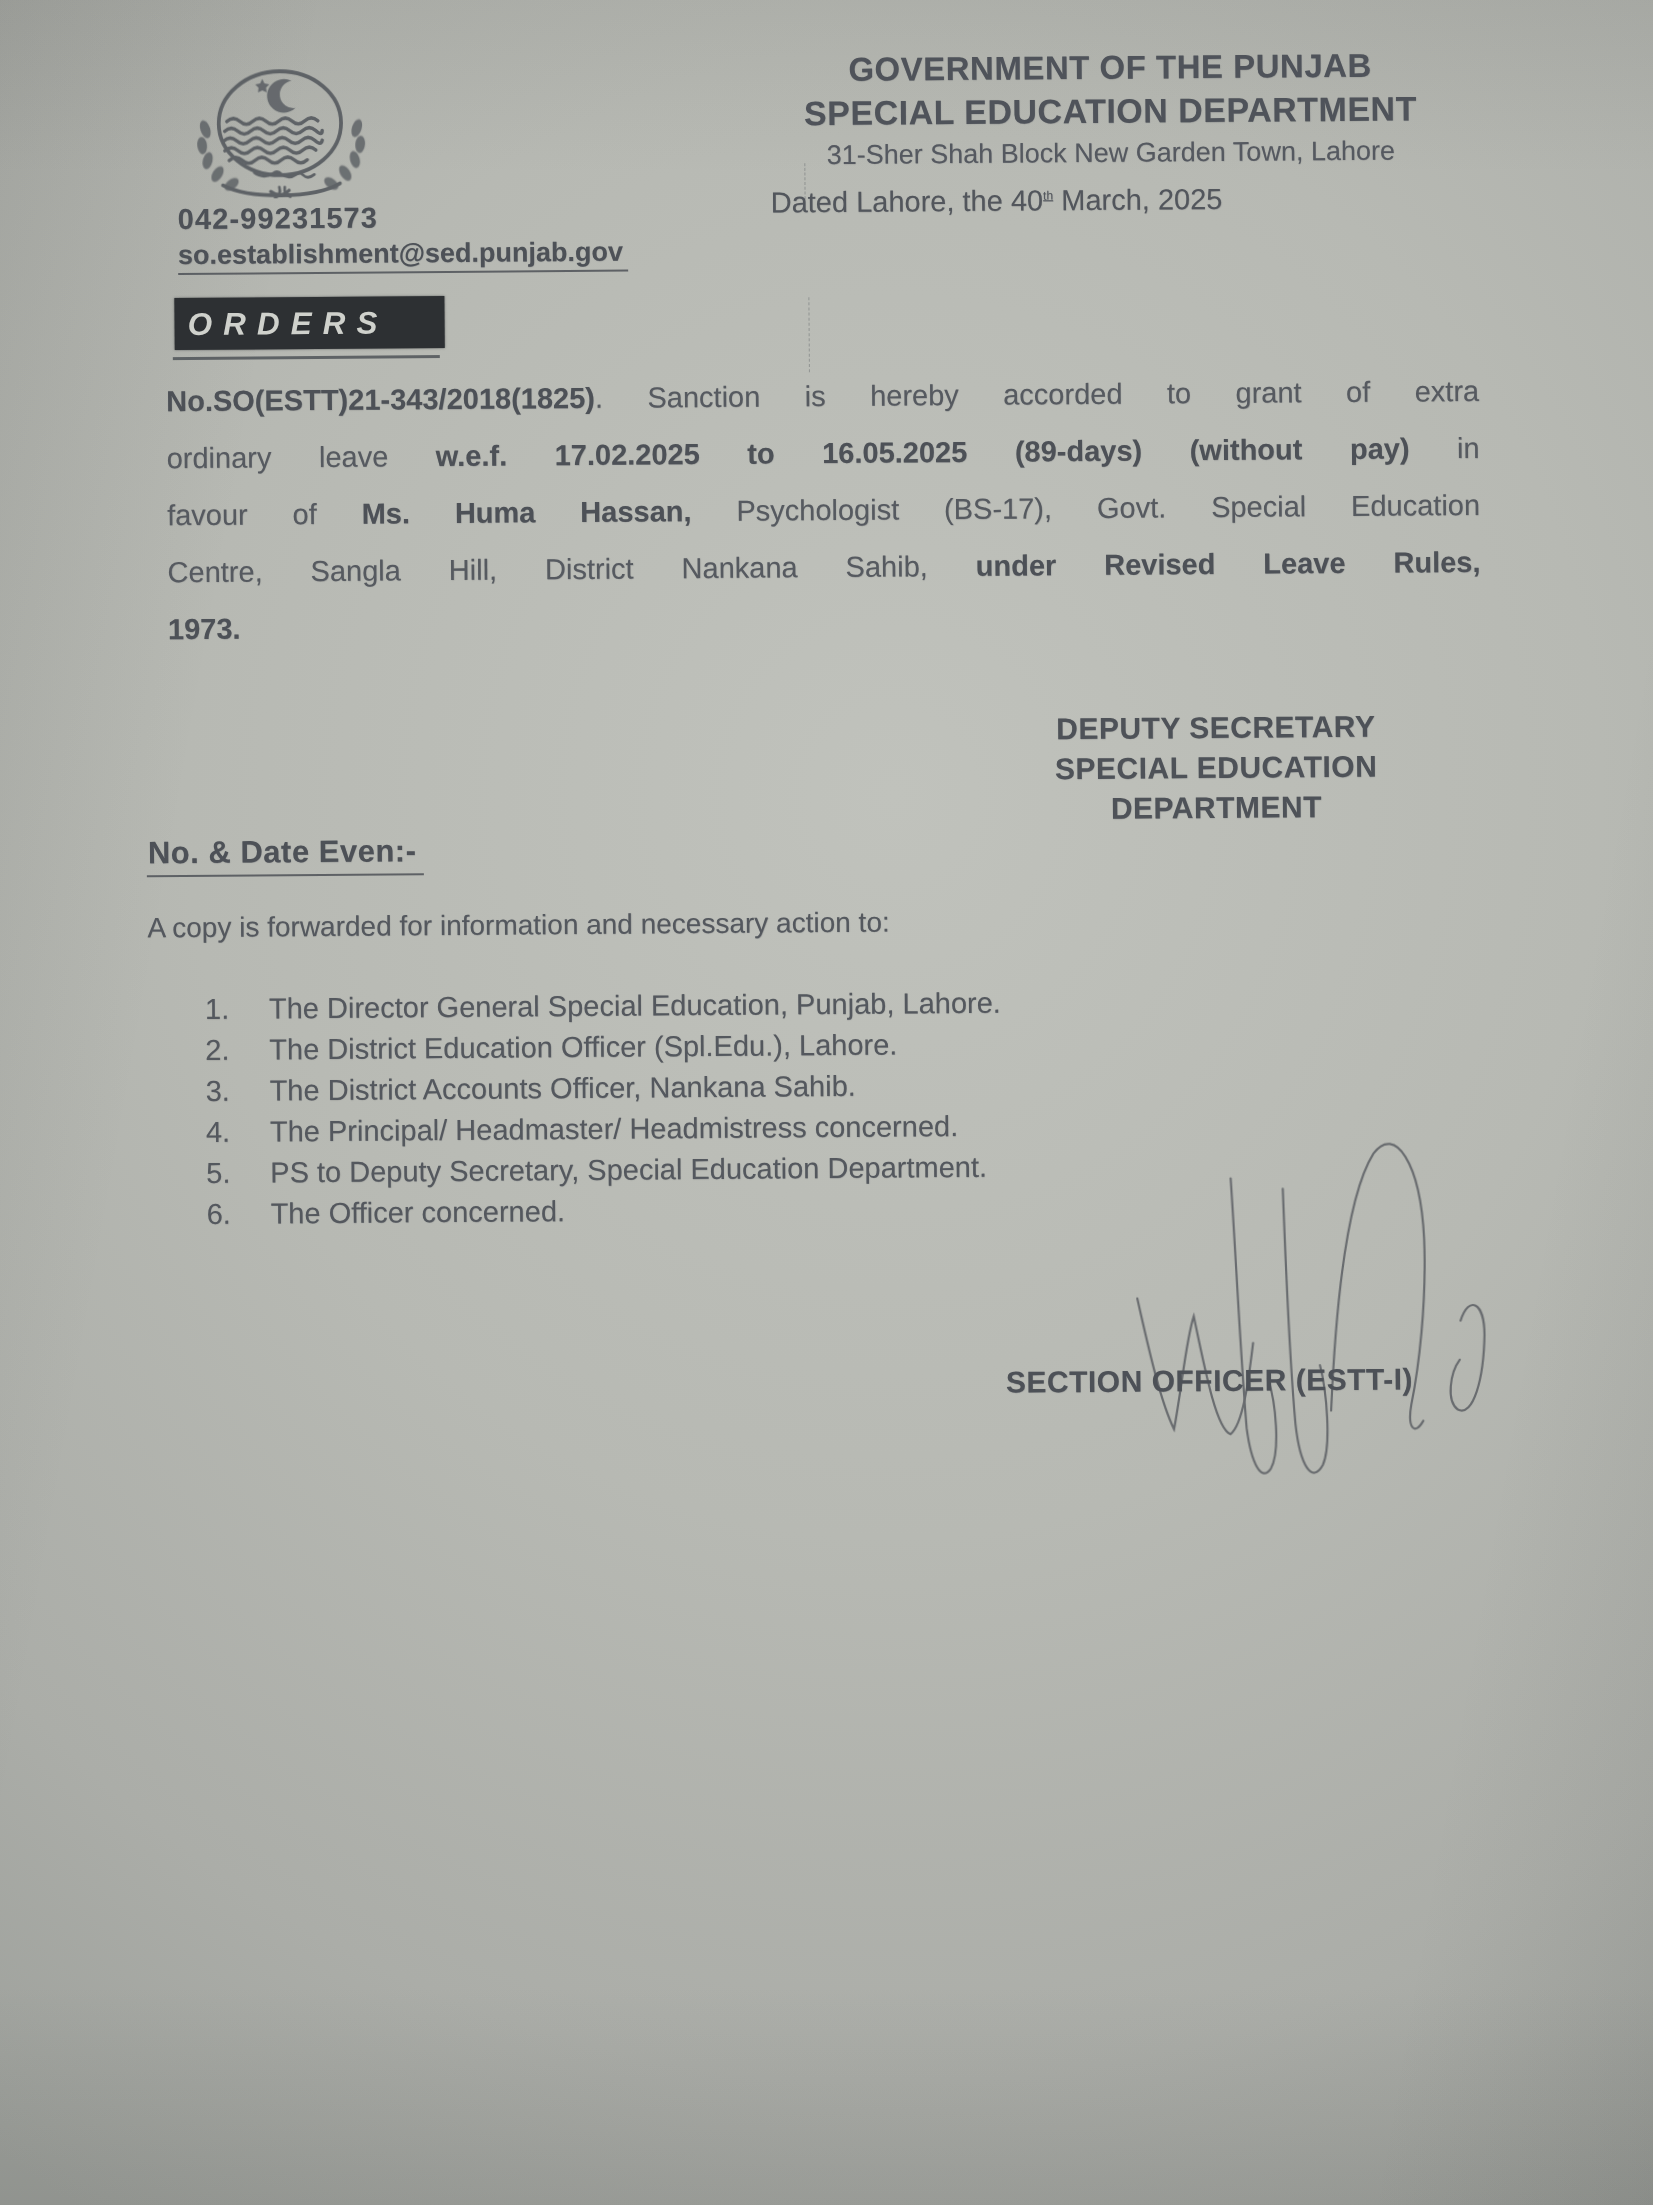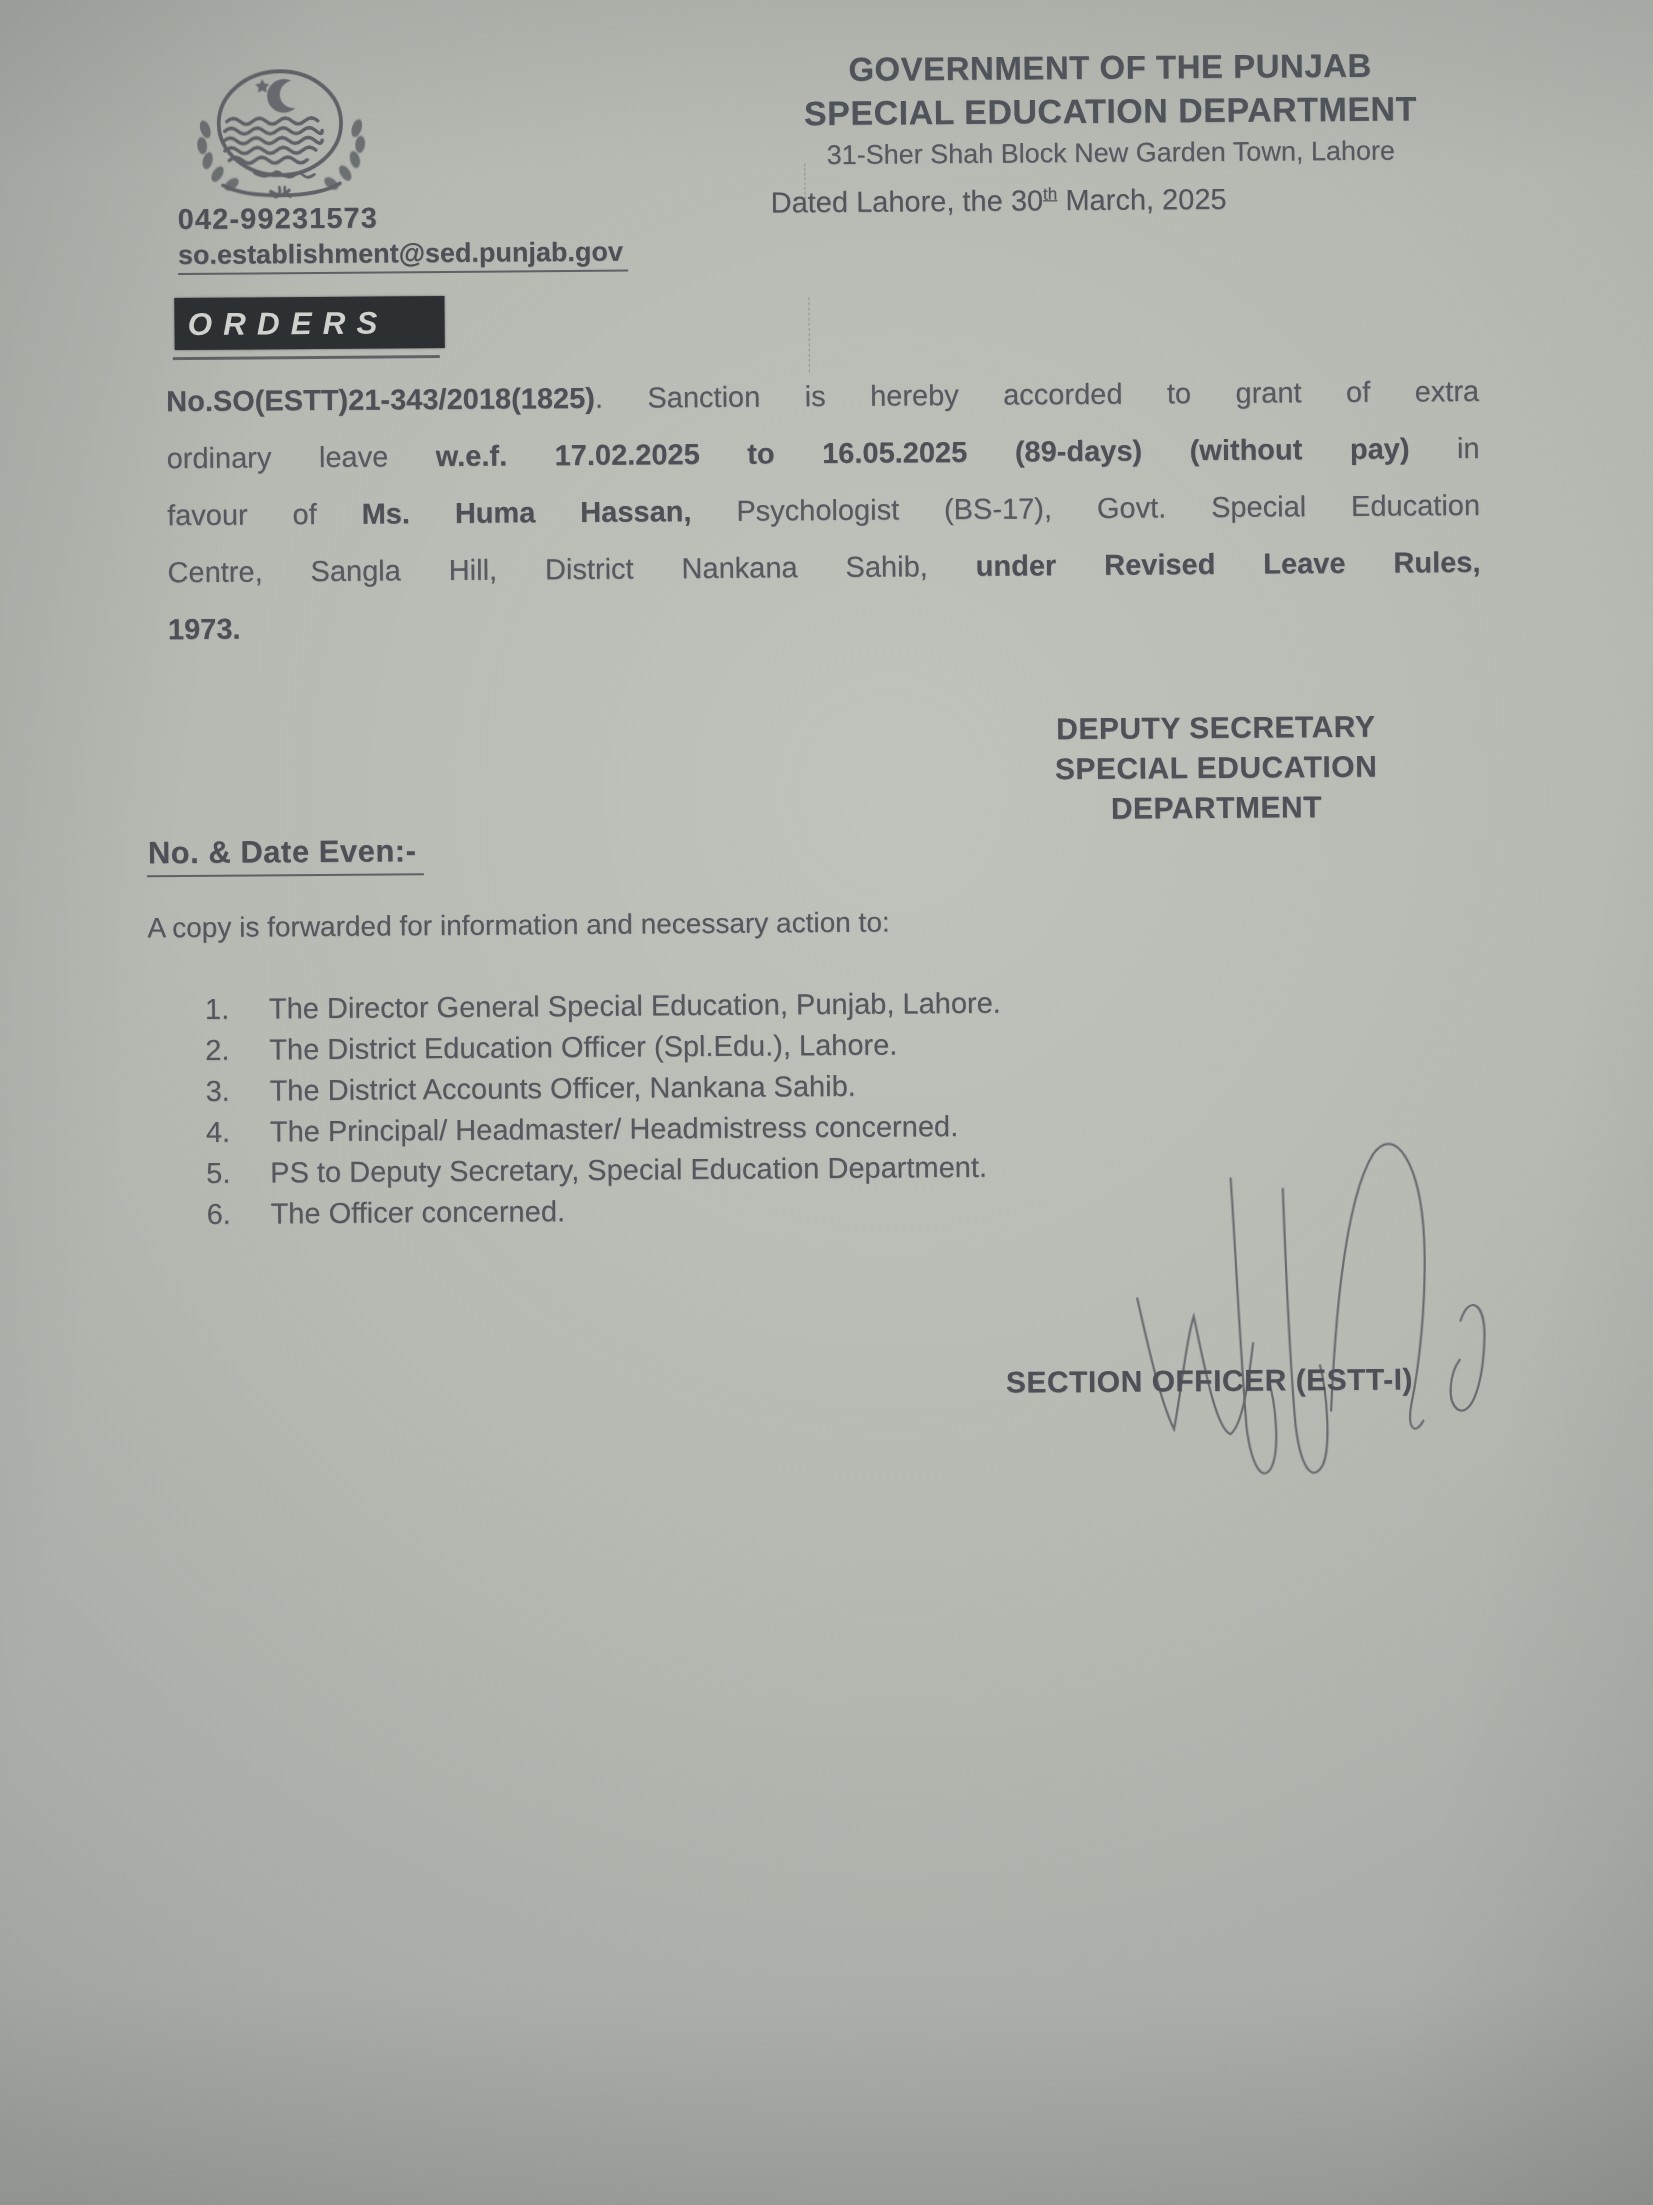--- a/index.html
+++ b/index.html
@@ -29,21 +29,21 @@
     background:#2d3033; color:#cfd1cc; font-size:31.5px; font-weight:bold; font-style:italic;
     letter-spacing:11px; padding-left:13px; box-shadow:0 0 2.2px rgba(40,43,45,.7);
   }
   .orders-underline{left:173px; top:357px; width:267px; height:2.7px; background:rgba(73,77,82,.8); filter:blur(0.3px);}
 
   .hdr{left:760px; top:56px; width:705px; text-align:center;}
   .hdr .h1{font-size:33px; font-weight:bold; color:#4f535a; letter-spacing:0.5px;}
   .hdr .h2{font-size:34px; font-weight:bold; color:#4f535a; margin-top:5.4px; letter-spacing:0.5px;}
   .hdr .h3{font-size:27px; margin-top:6.5px; color:#555960;}
   .dated{left:772px; top:191px; font-size:29px; color:#52565c;}
-  .dated sup{font-size:17px; vertical-align:super;text-decoration:underline;}
+  .dated sup{font-size:12px; vertical-align:super;text-decoration:underline;}
 
   .para{left:166px; top:373px; width:1313px; font-size:29px; color:#565a60;}
   .pline{height:57px; line-height:57px; text-align:justify; white-space:normal;}
   .pline.jl{text-align-last:justify;}
 
   .deputy{left:966px; top:716px; width:494px; text-align:center; font-size:30px; font-weight:bold; color:#4e5258; line-height:40px; letter-spacing:0.5px;}
 
   .nodate{left:143px; top:835px; font-size:31px; border-bottom:2.7px solid rgba(77,81,87,.85); padding:0 7.6px 4.3px 1.1px; letter-spacing:0.5px;}
   .copy{left:143px; top:912px; font-size:28px; color:#54585e;}
 
@@ -98,21 +98,21 @@
     <div class="abs phone b soft">042-99231573</div>
     <div class="abs email b soft">so.establishment@sed.punjab.gov</div>
 
     <div class="abs hdr">
       <div class="h1 soft">GOVERNMENT OF THE PUNJAB</div>
       <div class="h2 soft">SPECIAL EDUCATION DEPARTMENT</div>
       <div class="h3 soft">31-Sher Shah Block New Garden Town, Lahore</div>
     </div>
 
     <div class="abs dated soft">
-      <span>Dated Lahore, the </span><span>30</span><sup>th</sup><span> March, 2025</span>
+      <span>Dated Lahore, the </span><span>40</span><sup>th</sup><span> March, 2025</span>
     </div>
 
     <div class="abs orders">ORDERS</div>
     <div class="abs orders-underline"></div>
 
     <div class="abs para soft">
         <div class="pline jl"><span class="b">No.SO(ESTT)21-343/2018(1825)</span><span>. Sanction is hereby accorded to grant of extra</span></div>
         <div class="pline jl"><span>ordinary leave </span><span class="b">w.e.f. 17.02.2025 to 16.05.2025 (89-days) (without pay)</span><span> in</span></div>
         <div class="pline jl"><span>favour of </span><span class="b">Ms. Huma Hassan,</span><span> Psychologist (BS-17), Govt. Special Education</span></div>
         <div class="pline jl"><span>Centre, Sangla Hill, District Nankana Sahib, </span><span class="b">under Revised Leave Rules,</span></div>

